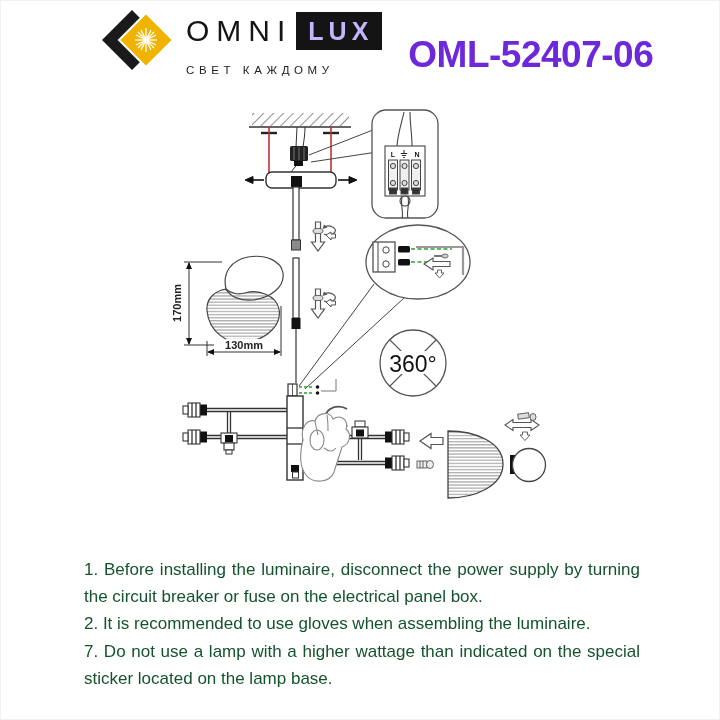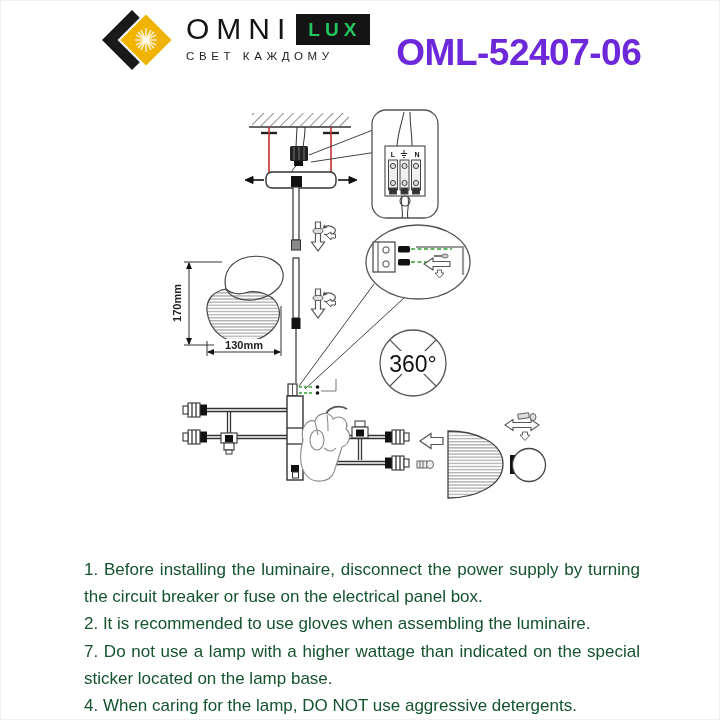--- a/index.html
+++ b/index.html
@@ -7,23 +7,23 @@
     width:720px;height:720px;position:relative;background:#ffffff;
     font-family:"Liberation Sans",sans-serif;overflow:hidden;color:#1c1c1c;
   }
   .frame{position:absolute;inset:0;border:1px solid #f0f0f0;pointer-events:none;}
   
   .header{position:absolute;left:92px;top:8px;display:flex;align-items:flex-end;}
   .logo{display:flex;align-items:flex-start;}
   .logo-text{margin-left:10px;margin-top:4px;}
   .brand-row{display:flex;align-items:center;}
   .omni{font-size:30px;letter-spacing:7px;font-weight:400;color:#141414;}
-  .lux{background:#141414;color:#22c55e;font-weight:700;font-size:19px;
+  .lux{background:#141414;color:#c4b5fd;font-weight:700;font-size:25px;
        letter-spacing:5px;padding:5px 9px 4px 12px;margin-left:4px;}
-  .tagline{font-size:11.5px;letter-spacing:4.6px;margin-top:4px;color:#222;font-weight:400;}
+  .tagline{font-size:11.5px;letter-spacing:4.6px;margin-top:14px;color:#222;font-weight:400;}
   .model{font-size:37px;font-weight:700;color:#6d28d9;margin-left:26px;margin-top:14px;
          letter-spacing:-0.5px;white-space:nowrap;}
   
   .instructions{position:absolute;left:84px;top:556px;width:556px;
     font-size:17px;line-height:1.6;text-align:justify;color:#14532d;}
   .instructions p{margin:0;}
   svg text{font-family:"Liberation Sans",sans-serif;}
   .diagram{position:absolute;left:0;top:90px;}
 </style>
 </head>
@@ -333,14 +333,13 @@
       <ellipse cx="533" cy="417" rx="3" ry="3.5" fill="#ddd"></ellipse>
     </g>
     <path d="M522.5,432 L527.5,432 L527.5,435 L530,435 L525,440.5 L520,435 L522.5,435 Z" fill="#fff" stroke="#555" stroke-width="0.9"></path>
   </g>
 </svg>
 
 <div class="instructions">
   <p>1. Before installing the luminaire, disconnect the power supply by turning the circuit breaker or fuse on the electrical panel box.</p>
   <p>2. It is recommended to use gloves when assembling the luminaire.</p>
   <p>7. Do not use a lamp with a higher wattage than indicated on the special sticker located on the lamp base.</p>
-  <p>4. When caring for the lamp, DO NOT use aggressive detergents.</p>
 </div>
 
 </body></html>

